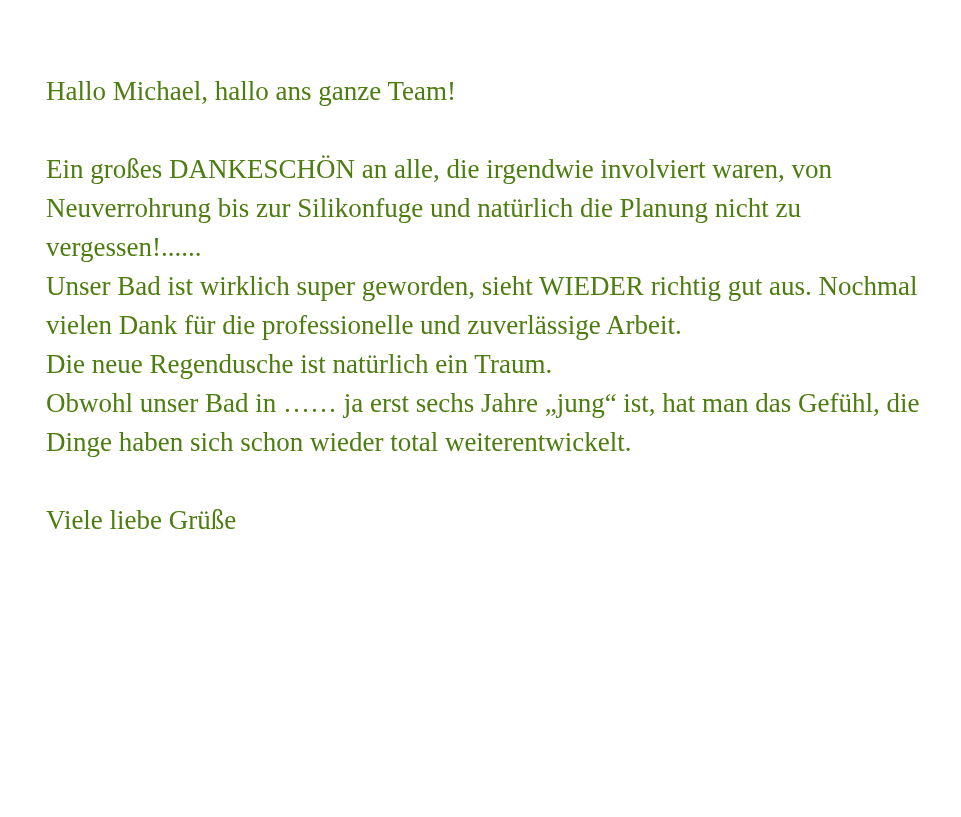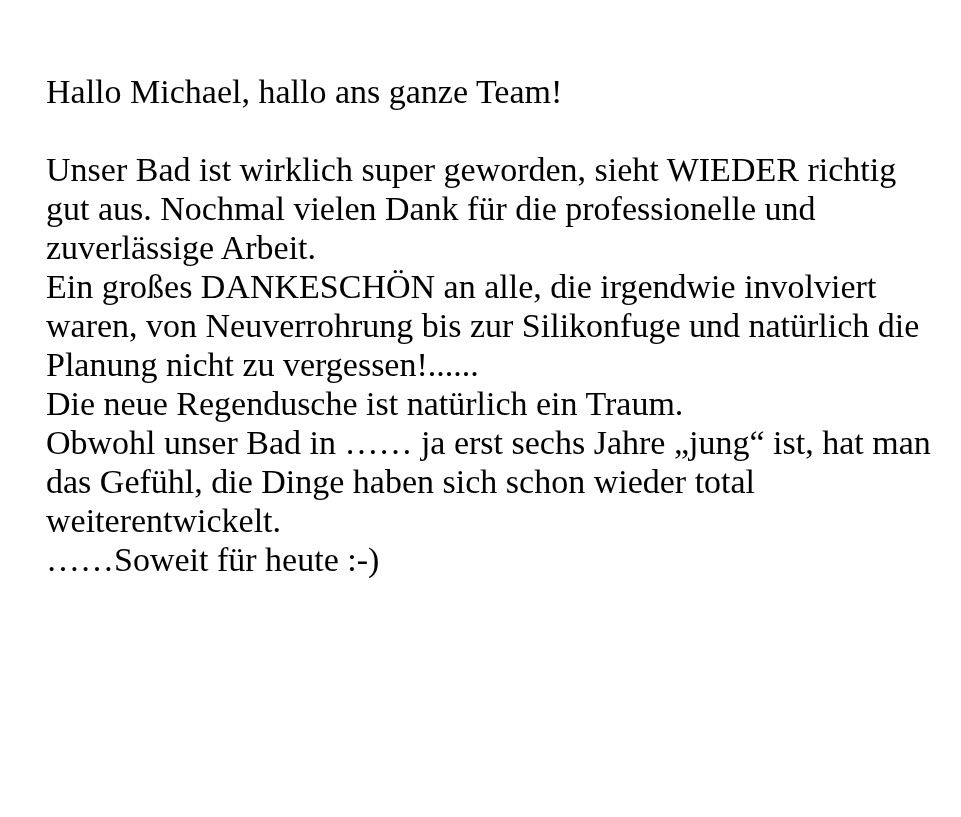--- a/index.html
+++ b/index.html
@@ -16,23 +16,23 @@
   }
   .page {
     position: relative;
     width: 961px;
     height: 817px;
     background: #ffffff;
     box-sizing: border-box;
     padding: 72px 24px 0 46px;
   }
   .letter {
-    font-size: 34px;
+    font-size: 27px;
     line-height: 39px;
-    color: #000000;
+    color: #4d7c0f;
   }
   .para {
     margin: 0;
     white-space: pre-wrap;
   }
   .spacer {
     height: 39px;
   }
   .block-greeting {
     margin-bottom: 0;
@@ -41,23 +41,23 @@
 </head>
 <body>
 
 <div class="page">
   <div class="letter">
 
     <p class="para block-greeting">Hallo Michael, hallo ans ganze Team!</p>
 
     <div class="spacer"></div>
 
+    <p class="para">Ein großes DANKESCHÖN an alle, die irgendwie involviert waren, von Neuverrohrung bis zur Silikonfuge und natürlich die Planung nicht zu vergessen!......</p>
     <p class="para">Unser Bad ist wirklich super geworden, sieht WIEDER richtig gut aus. Nochmal vielen Dank für die professionelle und zuverlässige Arbeit.</p>
-    <p class="para">Ein großes DANKESCHÖN an alle, die irgendwie involviert waren, von Neuverrohrung bis zur Silikonfuge und natürlich die Planung nicht zu vergessen!......</p>
     <p class="para">Die neue Regendusche ist natürlich ein Traum.</p>
     <p class="para">Obwohl unser Bad in …… ja erst sechs Jahre „jung“ ist, hat man das Gefühl, die Dinge haben sich schon wieder total weiterentwickelt.</p>
-    <p class="para">……Soweit für heute :-)</p>
 
     <div class="spacer"></div>
 
+    <p class="para">Viele liebe Grüße</p>
 
   </div>
 </div>
 
 </body></html>

